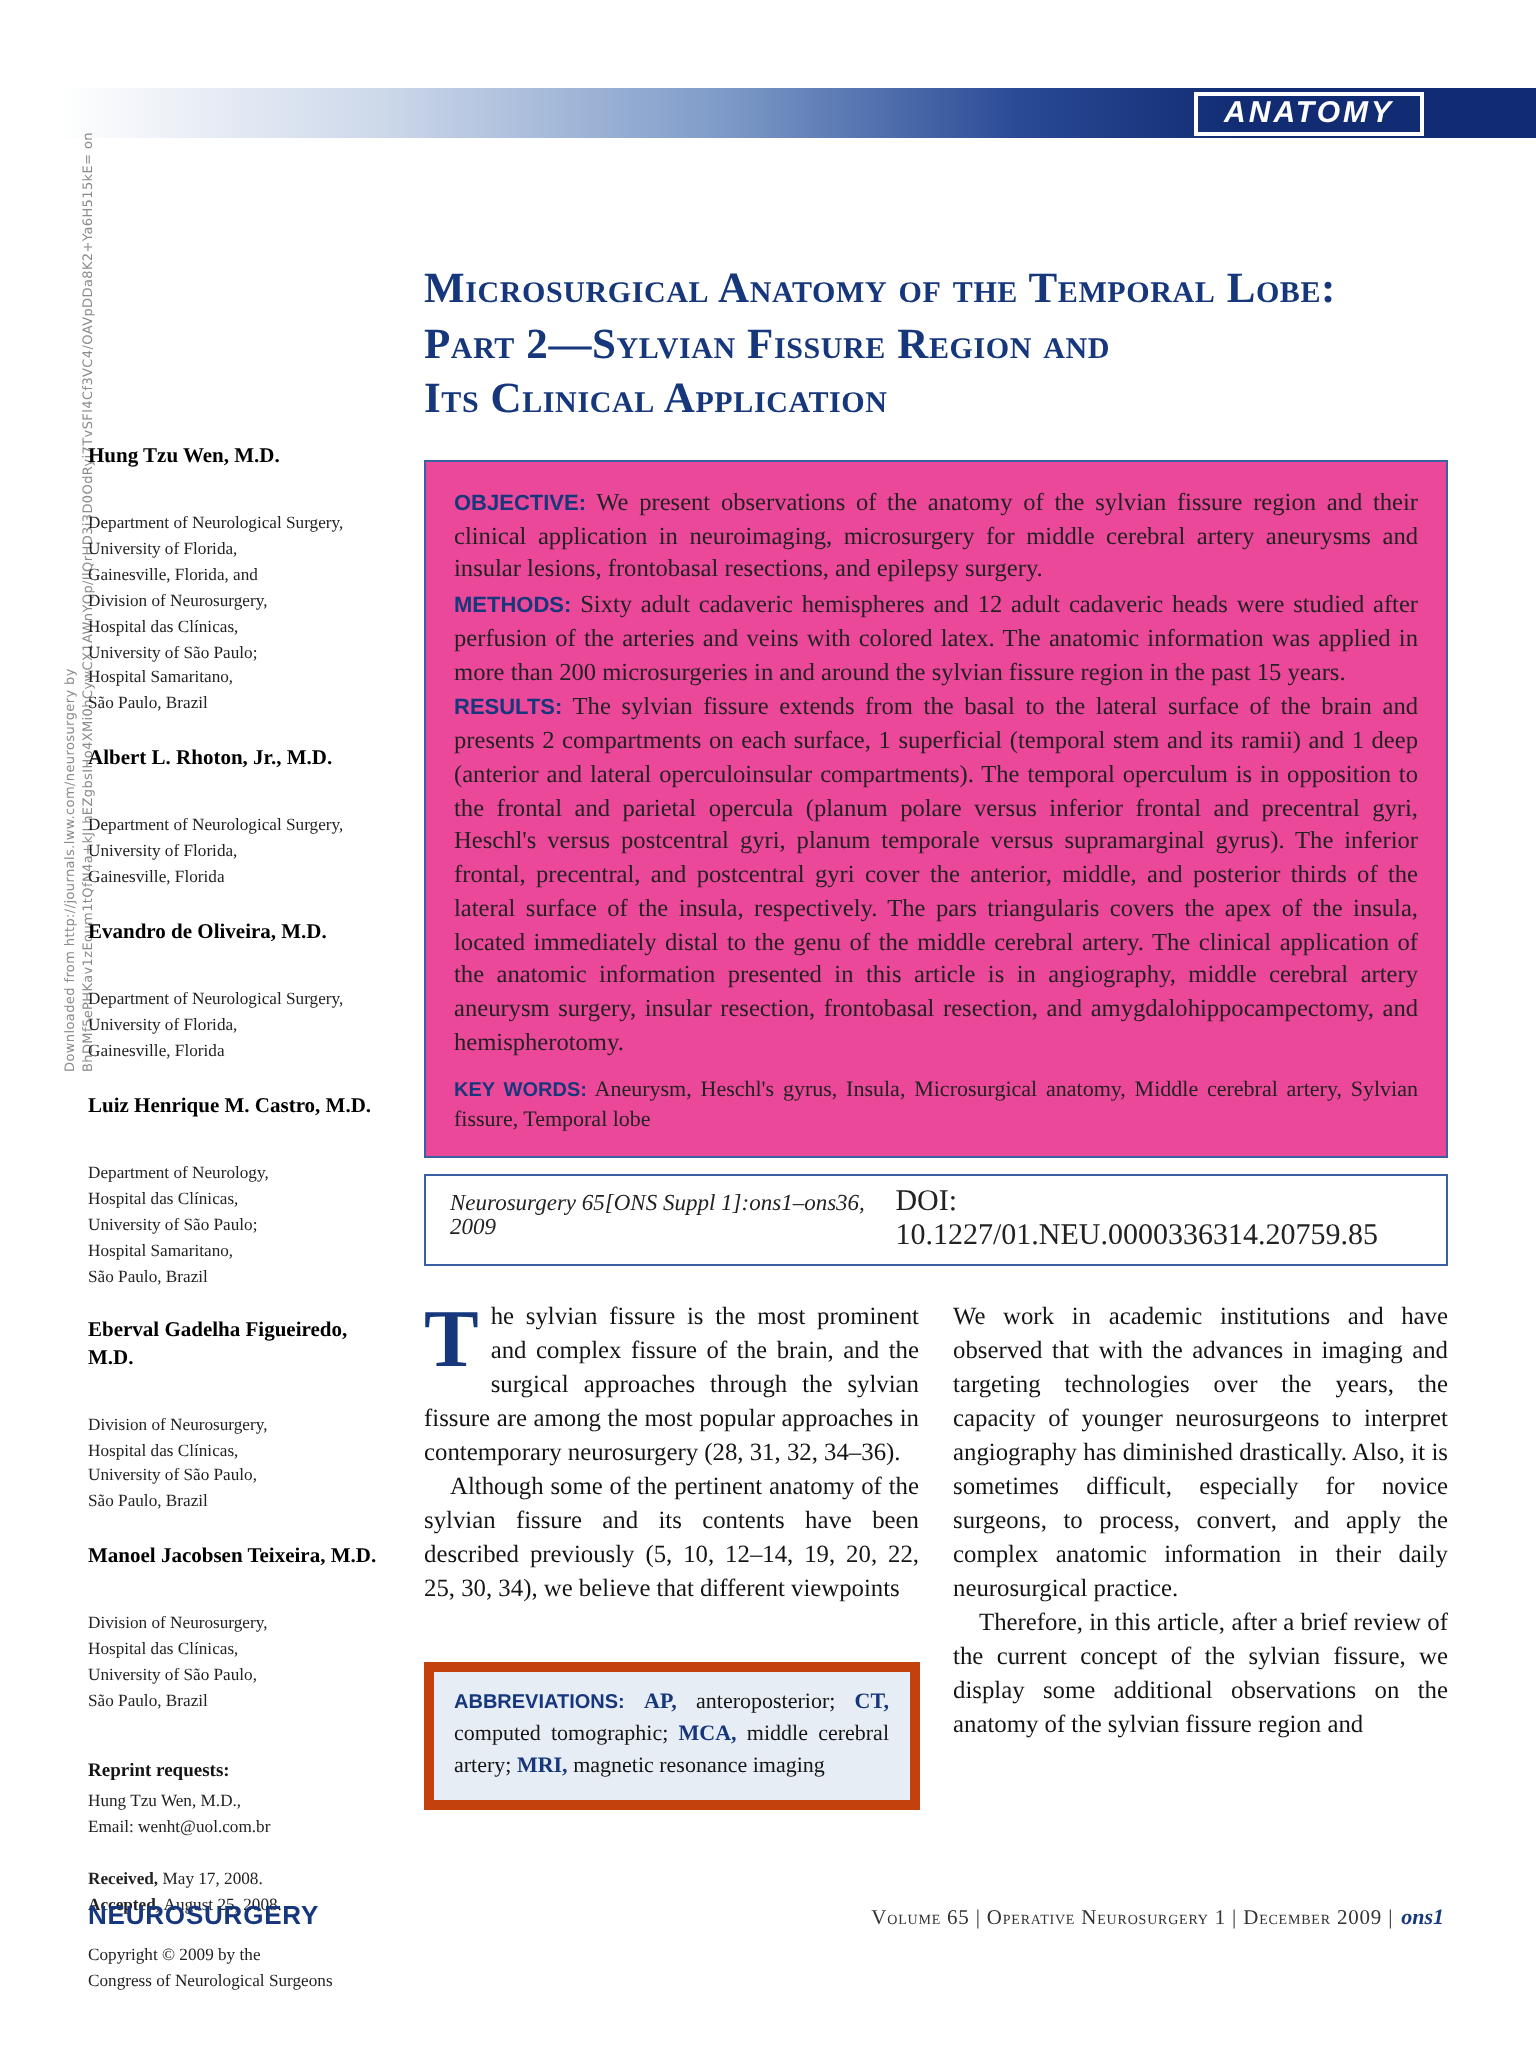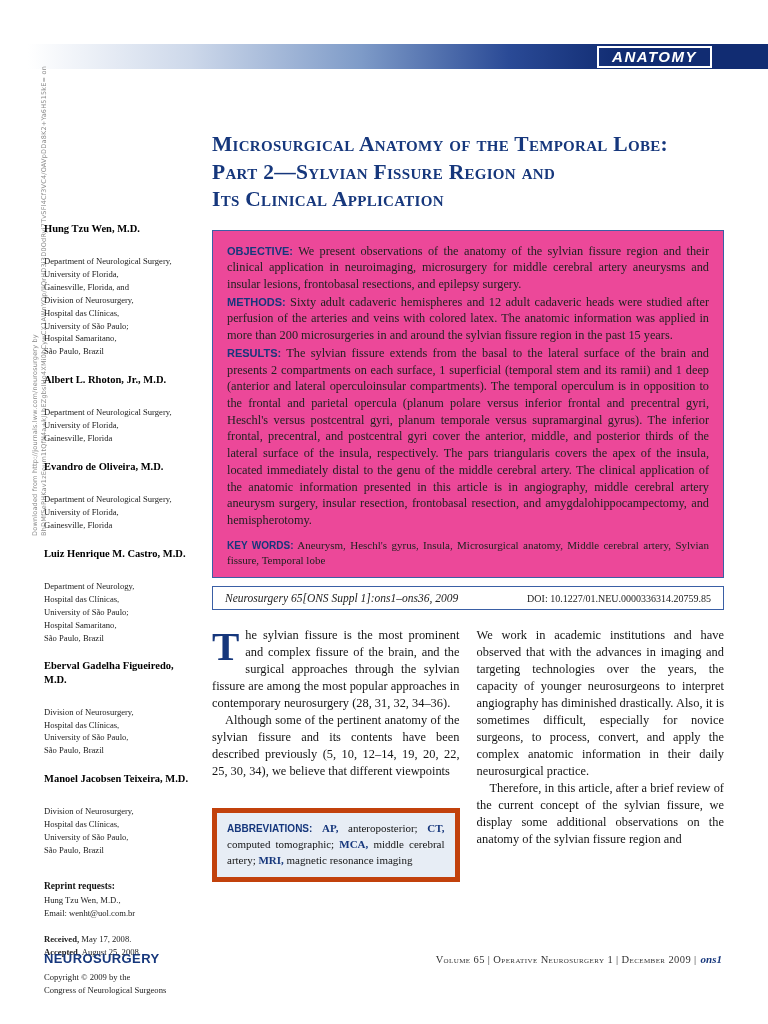--- a/index.html
+++ b/index.html
@@ -59,21 +59,21 @@
   }
   .abs-sec { font-size:12.3px; line-height:1.36; text-align:justify; color:#222; margin-bottom:1px; }
   .abs-label { font-family:"Liberation Sans",sans-serif; font-weight:bold; color:#16377c; font-size:11px; }
   .keywords { margin-top:9px; font-size:11px; line-height:1.35; text-align:justify; color:#222; }
   .kw-label { font-family:"Liberation Sans",sans-serif; font-weight:bold; color:#16377c; font-size:10px; }
   .cite-box {
     border:1px solid #3a5fa5; margin-top:8px; padding:5px 12px; background:#fff;
     display:flex; justify-content:space-between; align-items:baseline;
   }
   .cite-j { font-style:italic; font-size:11.5px; color:#222; }
-  .cite-doi { font-size:10px; color:#222; }
+  .cite-doi { font-size:15px; color:#222; }
   
   .columns { display:flex; gap:17px; margin-top:17px; }
   .col { flex:1; font-size:12.4px; line-height:1.37; text-align:justify; color:#141414; }
   .col p { margin:0; }
   .col p + p { text-indent:13px; }
   .dropcap {
     float:left; font-size:41px; line-height:33px; padding:3px 6px 0 0;
     font-weight:bold; color:#16377c;
   }
   .abbr-box {

